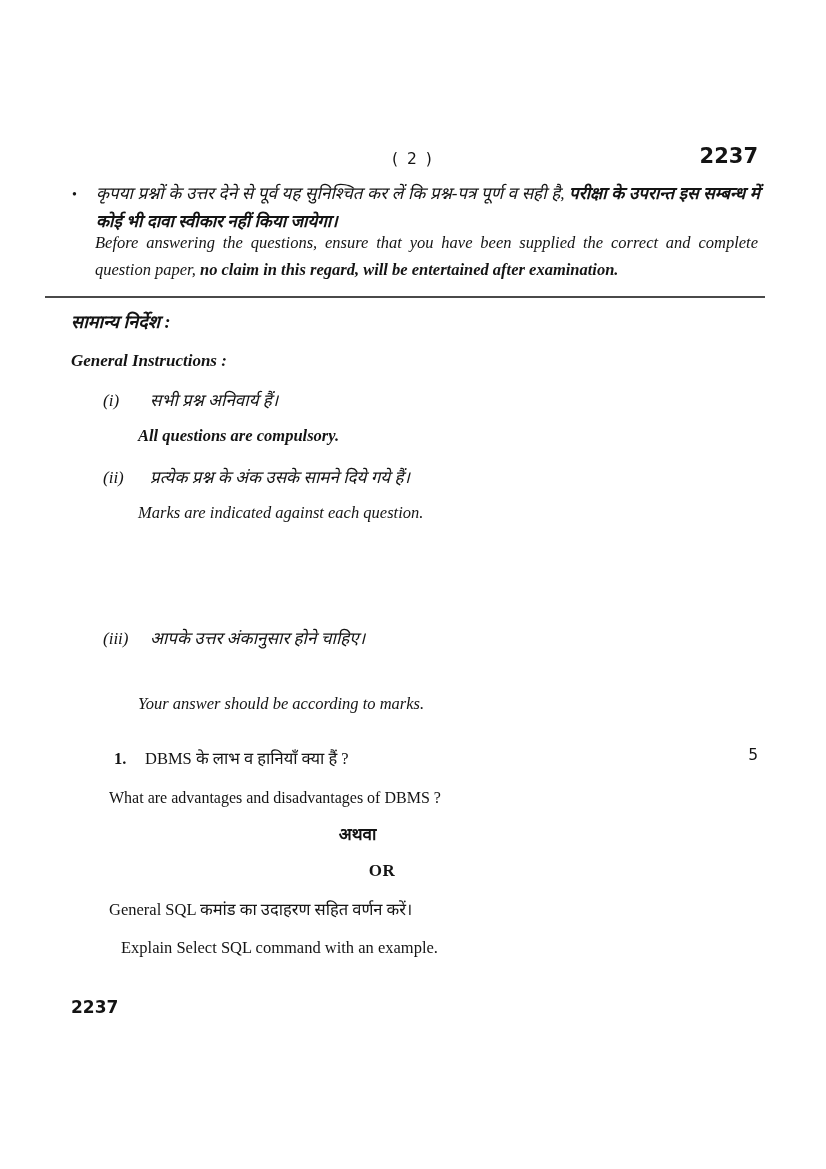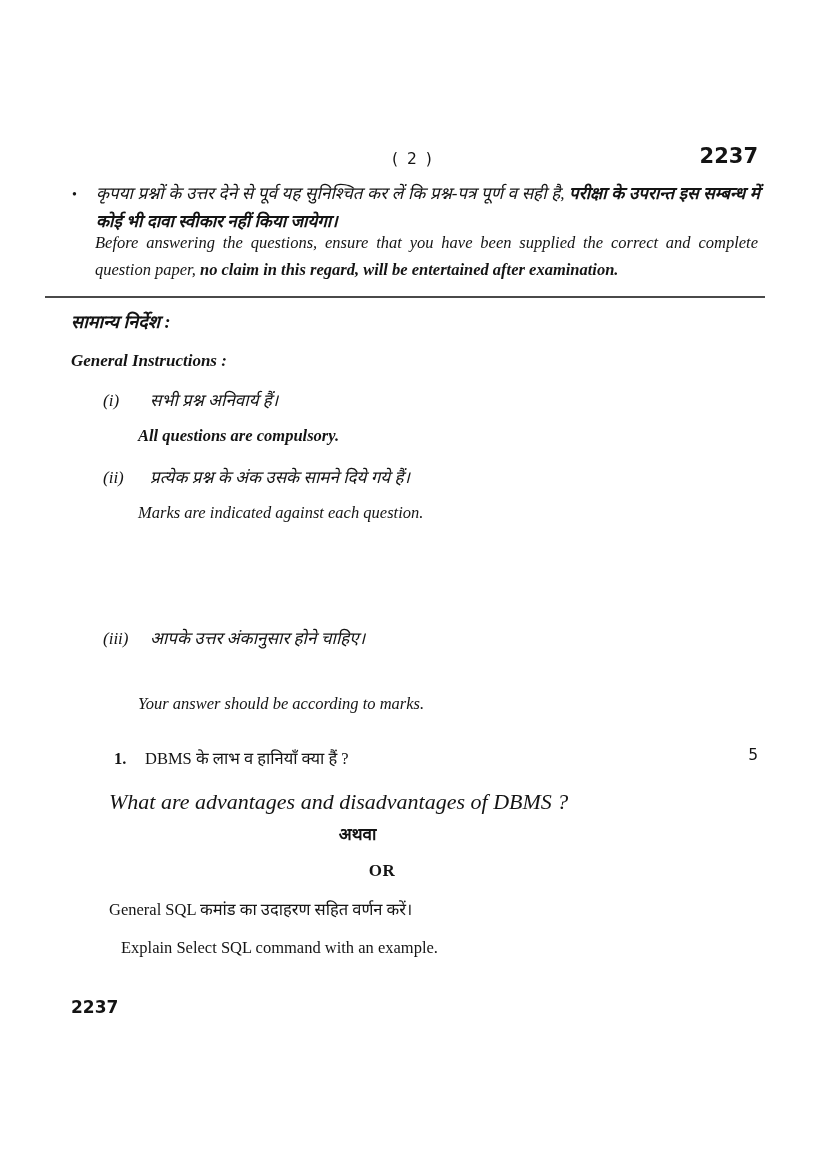--- a/index.html
+++ b/index.html
@@ -143,22 +143,21 @@
     top: 746px;
     right: 68px;
     font-size: 16.5px;
     font-family: "DejaVu Sans", sans-serif;
     font-size: 15.5px;
   }
   .q-en {
     position: absolute;
     top: 789px;
     left: 109px;
-    font-size: 22px;
-    font-style: italic;
+    font-size: 16px;
   }
   .or-hi {
     position: absolute;
     top: 822px;
     left: 0;
     width: 715px;
     text-align: center;
     font-size: 17px;
     font-weight: bold;
   }

